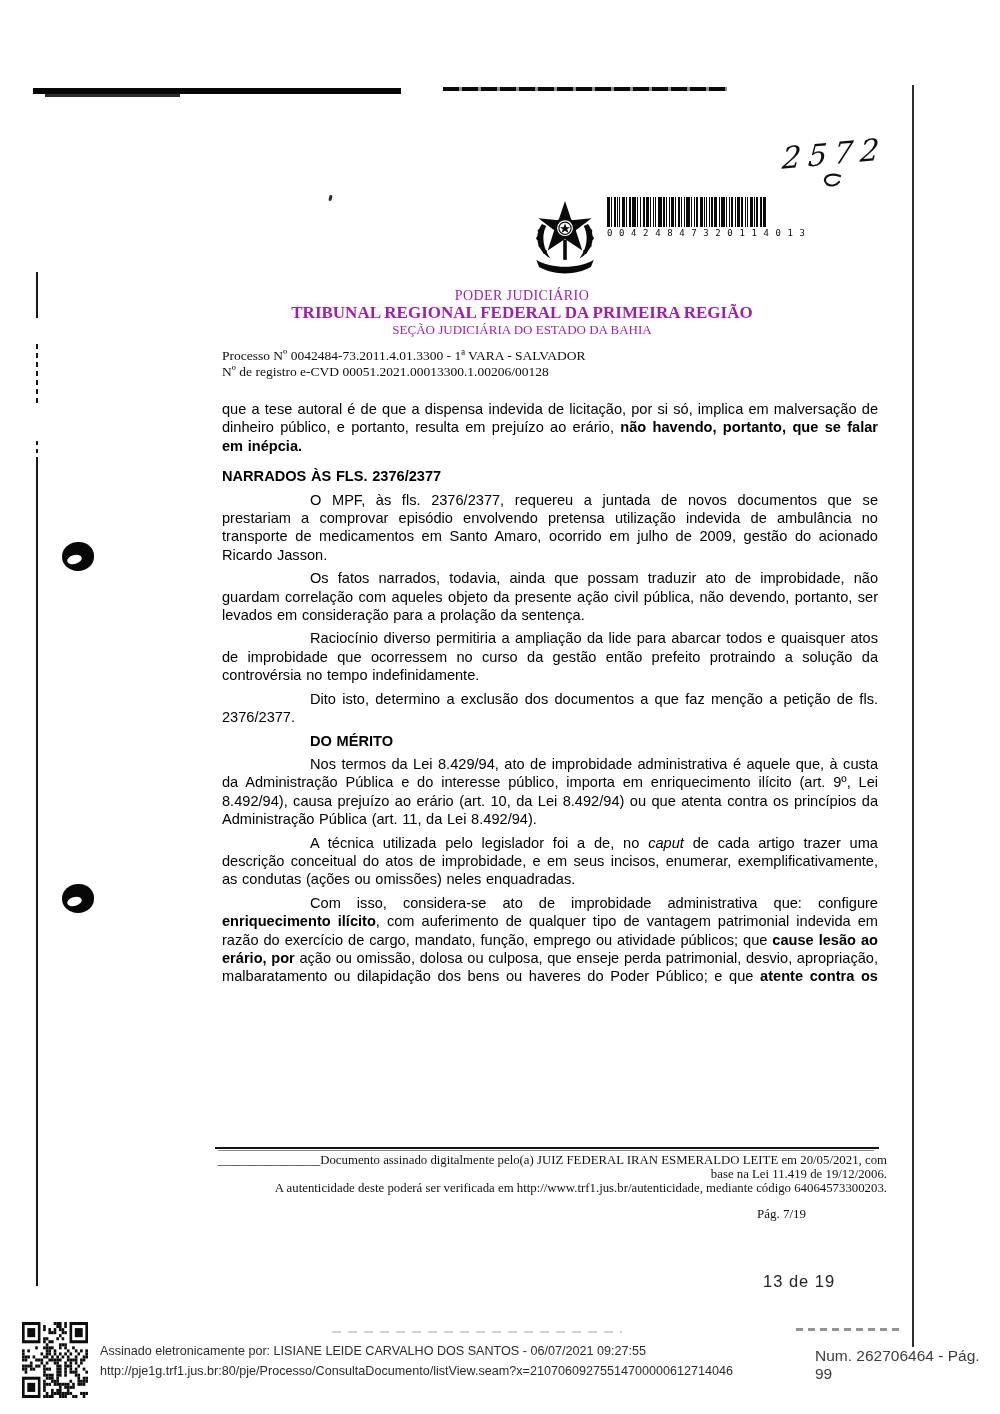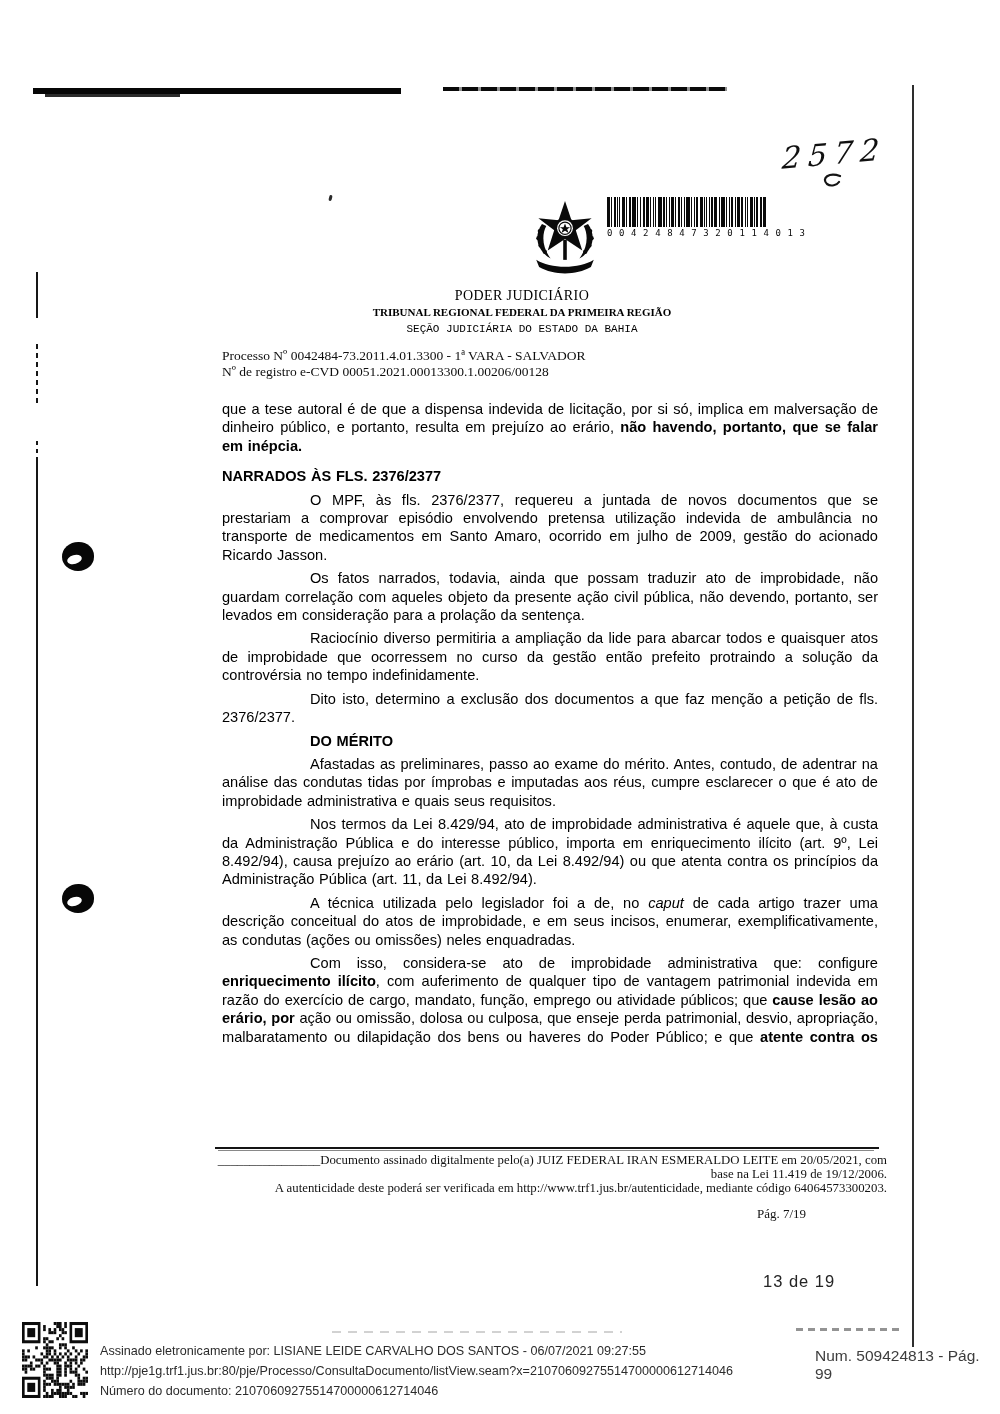--- a/index.html
+++ b/index.html
@@ -42,25 +42,25 @@
   
   .barcode { left:607px; top:197px; width:205px; }
   .barcode svg { display:block; }
   .barcode-digits { margin-top:1px; width:205px; font:9px "DejaVu Sans Mono", monospace;
     letter-spacing:.6px; white-space:nowrap; overflow:hidden; color:#0c0c0c; text-align:center; }
 
   
   .arms { left:529px; top:198px; }
 
   
-  .hdr { left:192px; top:287px; width:660px; text-align:center; color:#000000;
+  .hdr { left:192px; top:287px; width:660px; text-align:center; color:#a21caf;
     font-family:"Liberation Serif", serif; }
   .hdr .l1 { font-size:14px; line-height:17px; letter-spacing:.4px; }
-  .hdr .l2 { font-size:11px; line-height:17px; font-weight:bold; }
-  .hdr .l3 { font-size:11px; line-height:17px;font-family:Liberation Mono, monospace; }
+  .hdr .l2 { font-size:17px; line-height:17px; font-weight:bold; }
+  .hdr .l3 { font-size:13px; line-height:17px; }
 
   
   .proc { left:222px; top:348px; width:660px; color:#0e0e0e;
     font:13.5px/16px "Liberation Serif", serif; }
 
   
   .body-col { left:222px; top:400px; width:656px; }
   .para { text-align:justify; font:14.6px/18.4px "Liberation Sans", sans-serif;
     color:#000000; margin-top:5px; word-spacing:.6px; }
   .para:first-child { margin-top:0; }
@@ -202,21 +202,20 @@
   </div>
 
   <div class="abs body-col" id="body-paragraphs">
       <p class="para"><span>que a tese autoral é de que a dispensa indevida de licitação, por si só, implica em malversação de dinheiro público, e portanto, resulta em prejuízo ao erário, </span><span class="b">não havendo, portanto, que se falar em inépcia.</span></p>
       <p class="para tight"><span class="b">NARRADOS ÀS FLS. 2376/2377</span></p>
       <p class="para ind"><span>O MPF, às fls. 2376/2377, requereu a juntada de novos documentos que se prestariam a comprovar episódio envolvendo pretensa utilização indevida de ambulância no transporte de medicamentos em Santo Amaro, ocorrido em julho de 2009, gestão do acionado Ricardo Jasson.</span></p>
       <p class="para ind"><span>Os fatos narrados, todavia, ainda que possam traduzir ato de improbidade, não guardam correlação com aqueles objeto da presente ação civil pública, não devendo, portanto, ser levados em consideração para a prolação da sentença.</span></p>
       <p class="para ind"><span>Raciocínio diverso permitiria a ampliação da lide para abarcar todos e quaisquer atos de improbidade que ocorressem no curso da gestão então prefeito protraindo a solução da controvérsia no tempo indefinidamente.</span></p>
       <p class="para ind"><span>Dito isto, determino a exclusão dos documentos a que faz menção a petição de fls. 2376/2377.</span></p>
       <p class="para ind"><span class="b">DO MÉRITO</span></p>
-      <p class="para ind"><span>Afastadas as preliminares, passo ao exame do mérito. Antes, contudo, de adentrar na análise das condutas tidas por ímprobas e imputadas aos réus, cumpre esclarecer o que é ato de improbidade administrativa e quais seus requisitos.</span></p>
       <p class="para ind"><span>Nos termos da Lei 8.429/94, ato de improbidade administrativa é aquele que, à custa da Administração Pública e do interesse público, importa em enriquecimento ilícito (art. 9º, Lei 8.492/94), causa prejuízo ao erário (art. 10, da Lei 8.492/94) ou que atenta contra os princípios da Administração Pública (art. 11, da Lei 8.492/94).</span></p>
       <p class="para ind"><span>A técnica utilizada pelo legislador foi a de, no </span><span class="i">caput</span><span> de cada artigo trazer uma descrição conceitual do atos de improbidade, e em seus incisos, enumerar, exemplificativamente, as condutas (ações ou omissões) neles enquadradas.</span></p>
       <p class="para ind stretch"><span>Com isso, considera-se ato de improbidade administrativa que: configure </span><span class="b">enriquecimento ilícito</span><span>, com auferimento de qualquer tipo de vantagem patrimonial indevida em razão do exercício de cargo, mandato, função, emprego ou atividade públicos; que </span><span class="b">cause lesão ao erário, por</span><span> ação ou omissão, dolosa ou culposa, que enseje perda patrimonial, desvio, apropriação, malbaratamento ou dilapidação dos bens ou haveres do Poder Público; e que </span><span class="b">atente contra os</span></p>
     </div>
 
   <div class="abs sig-sep"></div>
   <div class="abs sig-sep2"></div>
   <div class="abs signote">
     <div><span>________________</span><span>Documento assinado digitalmente pelo(a) JUIZ FEDERAL IRAN ESMERALDO LEITE em 20/05/2021, com</span></div>
     <div>base na Lei 11.419 de 19/12/2006.</div>
@@ -434,17 +433,16 @@
       <rect x="18" y="0" width="7" height="7"></rect>
       <rect fill="#fff" x="19" y="1" width="5" height="5"></rect>
       <rect x="20" y="2" width="3" height="3"></rect>
       <rect x="0" y="18" width="7" height="7"></rect>
       <rect fill="#fff" x="1" y="19" width="5" height="5"></rect>
       <rect x="2" y="20" width="3" height="3"></rect>
     </svg>
   <div class="abs efoot">
     <div>Assinado eletronicamente por: LISIANE LEIDE CARVALHO DOS SANTOS - 06/07/2021 09:27:55</div>
     <div>http://pje1g.trf1.jus.br:80/pje/Processo/ConsultaDocumento/listView.seam?x=21070609275514700000612714046</div>
-    <div>Número do documento: 21070609275514700000612714046</div>
   </div>
-  <div class="abs numlabel">Num. 509424813 - Pág. 99</div>
+  <div class="abs numlabel">Num. 262706464 - Pág. 99</div>
 
 </div>
 
 </body></html>

